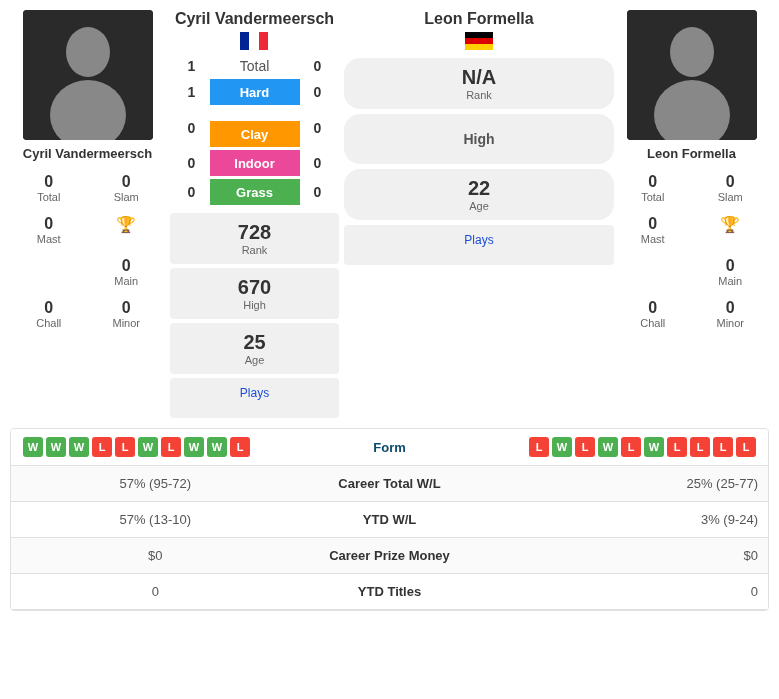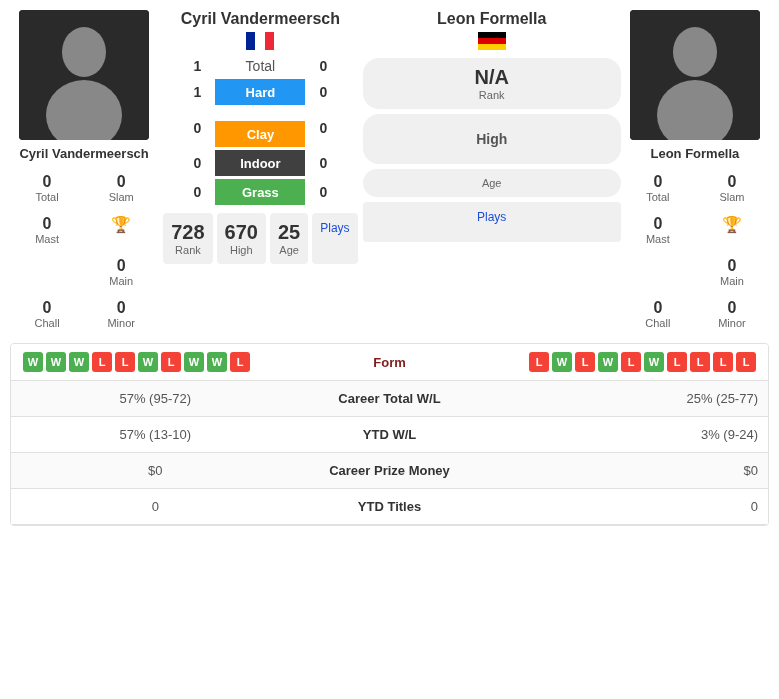--- a/index.html
+++ b/index.html
@@ -145,21 +145,21 @@
       display: flex;
       align-items: center;
       justify-content: center;
       color: white;
       font-weight: bold;
       font-size: 13px;
     }
 
     .court-hard { background: #2196F3; }
     .court-clay { background: #FF9800; margin-top: 13px; }
-    .court-indoor { background: #404040; }
+    .court-indoor { background: #ec4899; }
     .court-grass { background: #4CAF50; }
 
     .total-row {
       display: flex;
       align-items: center;
       justify-content: center;
       gap: 8px;
       margin-bottom: 5px;
     }
 
@@ -252,21 +252,21 @@
       font-weight: bold;
       font-size: 11px;
     }
 
     .badge-w { background: #4CAF50; }
     .badge-l { background: #f44336; }
 
     .form-label {
       font-weight: bold;
       font-size: 13px;
-      color: #7f1d1d;
+      color: #0c4a6e;
     }
 
     .stat-row {
       display: flex;
       align-items: center;
       border-bottom: 1px solid #e0e0e0;
       background: #fafafa;
     }
 
     .stat-row:nth-child(even) {
@@ -308,21 +308,21 @@
     }
 
     .plays-label {
       font-size: 12px;
       color: #1d4ed8;
     }
 
     
     .left-stats-boxes {
       display: flex;
-      flex-direction: row;
+      flex-direction: column;
       gap: 4px;
       width: 100%;
     }
 
     .left-stats-box {
       background: #f0f0f0;
       border-radius: 4px;
       padding: 8px;
       text-align: center;
     }
@@ -457,20 +457,21 @@
 
       <div class="right-stats" style="width:100%;">
         <div class="right-stats-inner">
           <div class="stats-box-value">N/A</div>
           <div class="stats-box-label">Rank</div>
         </div>
         <div class="right-stats-inner" style="min-height: 50px; display:flex; flex-direction:column; align-items:center; justify-content:center;">
           <div class="high-label">High</div>
         </div>
         <div class="right-stats-inner">
+          <div class="stats-box-value">22</div>
           <div class="stats-box-label">Age</div>
         </div>
         <div class="right-stats-inner plays-box">
           <div class="plays-label">Plays</div>
         </div>
       </div>
     </div>
 
     <div class="player-card">
       <div class="player-avatar">

